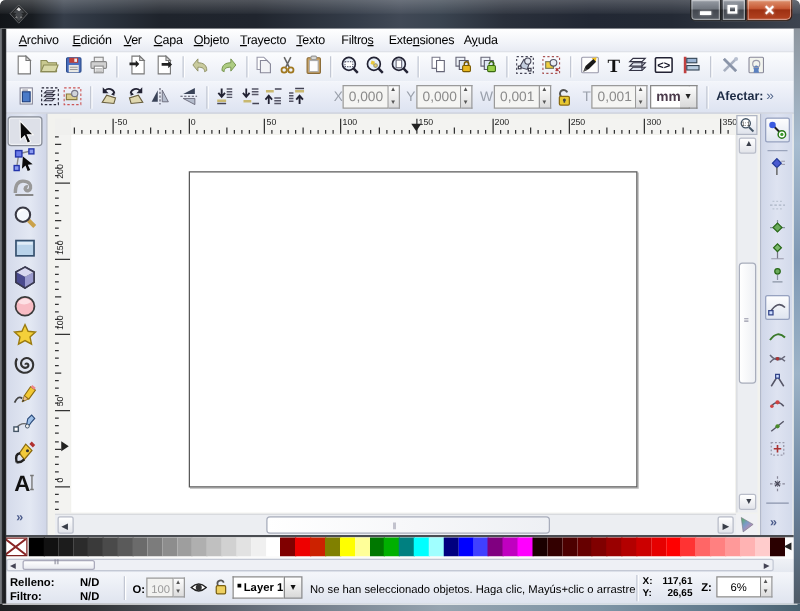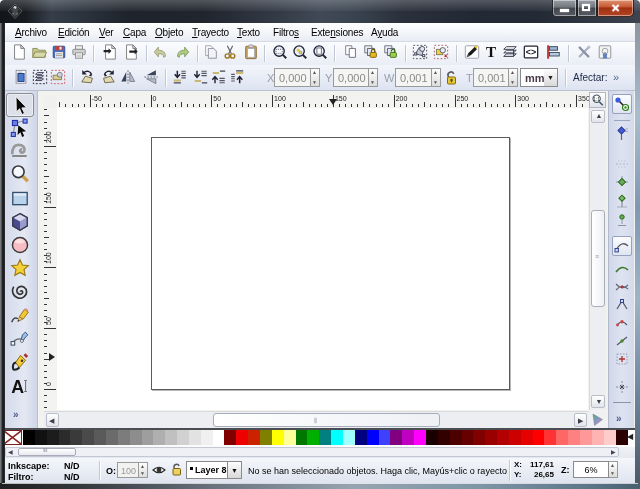--- a/index.html
+++ b/index.html
@@ -325,21 +325,21 @@
         <path d="M6.5 9 v2.2" stroke="#444" stroke-width="1.2"></path>
       </svg>
 <div class="lbl" style="left:465px">T</div>
 <div class="fld" style="left:472px;width:36px">0,001</div>
       <div class="spin" style="left:508px"></div>
 <div class="a" style="left:519px;top:3px;width:32px;height:19px;background:#fff;border:1px solid #8a8a8a;font-size:11px;font-weight:bold;color:#4a3a4a;padding:3px 0 0 4px">mm</div>
 <div class="a" style="left:543px;top:3px;width:14px;height:19px;background:linear-gradient(#fdfdfd,#d8d8d8);border:1px solid #8a8a8a;border-left:none">
         <span style="position:absolute;left:3px;top:5px;font-size:7px;color:#222">▼</span>
       </div>
 <div class="sep" style="left:564px;top:4px;height:18px"></div>
-<div class="a" style="left:572px;top:7px;font-size:10px;font-weight:normal;color:#1c2a44">Afectar:</div>
+<div class="a" style="left:572px;top:7px;font-size:10px;font-weight:bold;color:#1c2a44">Afectar:</div>
 <div class="a" style="left:612px;top:6px;font-size:11px;color:#55688c">»</div>
 </div>
 <div class="a" id="mainbg"></div>
 <div class="a" id="toolbox">
 <div class="tool" id="tsel" style="top:2px">
         <svg viewBox="0 0 18 18">
           <path d="M4.5 1.5 L14 11.5 L9.8 11.6 L12.2 16.5 L9.8 17.6 L7.8 12.4 L4.8 15.2 Z" fill="#0a0a0a" stroke="#f8f8f8" stroke-width=".8"></path>
         </svg>
       </div>
 <div class="tool" style="top:26px">
@@ -757,44 +757,44 @@
       </div>
 </div>
 <div class="a" id="palscroll">
 <div style="position:absolute;left:4px;top:0px;width:614px;height:10px;background:#eef0f5;border:1px solid #c3c8d4;border-radius:2px"></div>
 <span style="position:absolute;left:7px;top:1px;font-size:6px;color:#445">◀</span>
 <div style="position:absolute;left:17px;top:1px;width:58px;height:8px;background:linear-gradient(#fff,#e8eaf0);border:1px solid #aab;border-radius:2px"></div>
 <span style="position:absolute;left:42px;top:0px;font-size:5px;color:#889">⦀⦀</span>
 <span style="position:absolute;left:610px;top:1px;font-size:6px;color:#445">▶</span>
 </div>
 <div class="a" id="status">
-<div class="sb" style="left:7px;top:3px">Inkscape:</div>
+<div class="sb" style="left:7px;top:3px">Relleno:</div>
       <div class="sb" style="left:63px;top:3px">N/D</div>
 <div class="sb" style="left:7px;top:14px">Filtro:</div>
       <div class="sb" style="left:63px;top:14px">N/D</div>
 <div class="sep" style="left:98px;top:3px;height:19px"></div>
 <div class="sb" style="left:105px;top:8px">O:</div>
 <div class="a" style="left:116px;top:4px;width:22px;height:16px;background:#f2f2f0;border:1px solid #9a9a9a;font-size:9px;color:#999;padding:3px 0 0 3px">100</div>
 <div class="spin" style="left:138px;top:4px;height:16px"></div>
 <svg class="a" style="left:151px;top:6px" width="14" height="12" viewBox="0 0 14 12">
 <path d="M1 6 Q7 0.5 13 6 Q7 11.5 1 6 Z" fill="#fff" stroke="#222" stroke-width="1.1"></path>
 <circle cx="7" cy="6" r="2.4" fill="#333"></circle>
       </svg>
 <svg class="a" style="left:170px;top:5px" width="12" height="13" viewBox="0 0 12 13">
 <path d="M3 5.5 v-1.5 a2.6 2.6 0 0 1 5.2 0" fill="none" stroke="#555" stroke-width="1.4" transform="rotate(-20 5.5 4)"></path>
 <rect x="2" y="5.5" width="7.5" height="6.5" rx="1" fill="#eed060" stroke="#7a6010"></rect>
       </svg>
 <div class="a" style="left:185px;top:3px;width:41px;height:18px;background:#fff;border:1px solid #8a8a8a;border-right:none">
         <span style="position:absolute;left:3px;top:5px;width:3px;height:3px;background:#000"></span>
-        <span style="position:absolute;left:8px;top:3px;font-size:9px;font-weight:bold;color:#000">Layer 8</span>
+        <span style="position:absolute;left:8px;top:3px;font-size:9px;font-weight:bold;color:#000">Layer 1</span>
       </div>
 <div class="a" style="left:226px;top:3px;width:15px;height:18px;background:linear-gradient(#fefefe,#d8d8d8);border:1px solid #8a8a8a">
         <span style="position:absolute;left:3px;top:5px;font-size:7px;color:#111">▼</span>
       </div>
-<div id="sbmsg">No se han seleccionado objetos. Haga clic, Mayús+clic o rayecto</div>
+<div id="sbmsg">No se han seleccionado objetos. Haga clic, Mayús+clic o arrastre</div>
 <div class="sep" style="left:508px;top:2px;height:21px"></div>
 <div class="sb" style="left:513px;top:2px;font-size:8px">X:</div>
       <div class="sb" style="left:527px;top:2px;font-size:8px;width:26px;text-align:right">117,61</div>
 <div class="sb" style="left:513px;top:12px;font-size:8px">Y:</div>
       <div class="sb" style="left:527px;top:12px;font-size:8px;width:26px;text-align:right">26,65</div>
 <div class="sb" style="left:560px;top:7px">Z:</div>
 <div class="a" style="left:572px;top:3px;width:36px;height:17px;background:#fff;border:1px solid #8a8a8a;font-size:9px;color:#000;text-align:center;padding-top:3px">6%</div>
 <div class="spin" style="left:608px;top:3px;height:17px"></div>
 </div>
 <div class="a" id="brdl"></div>

